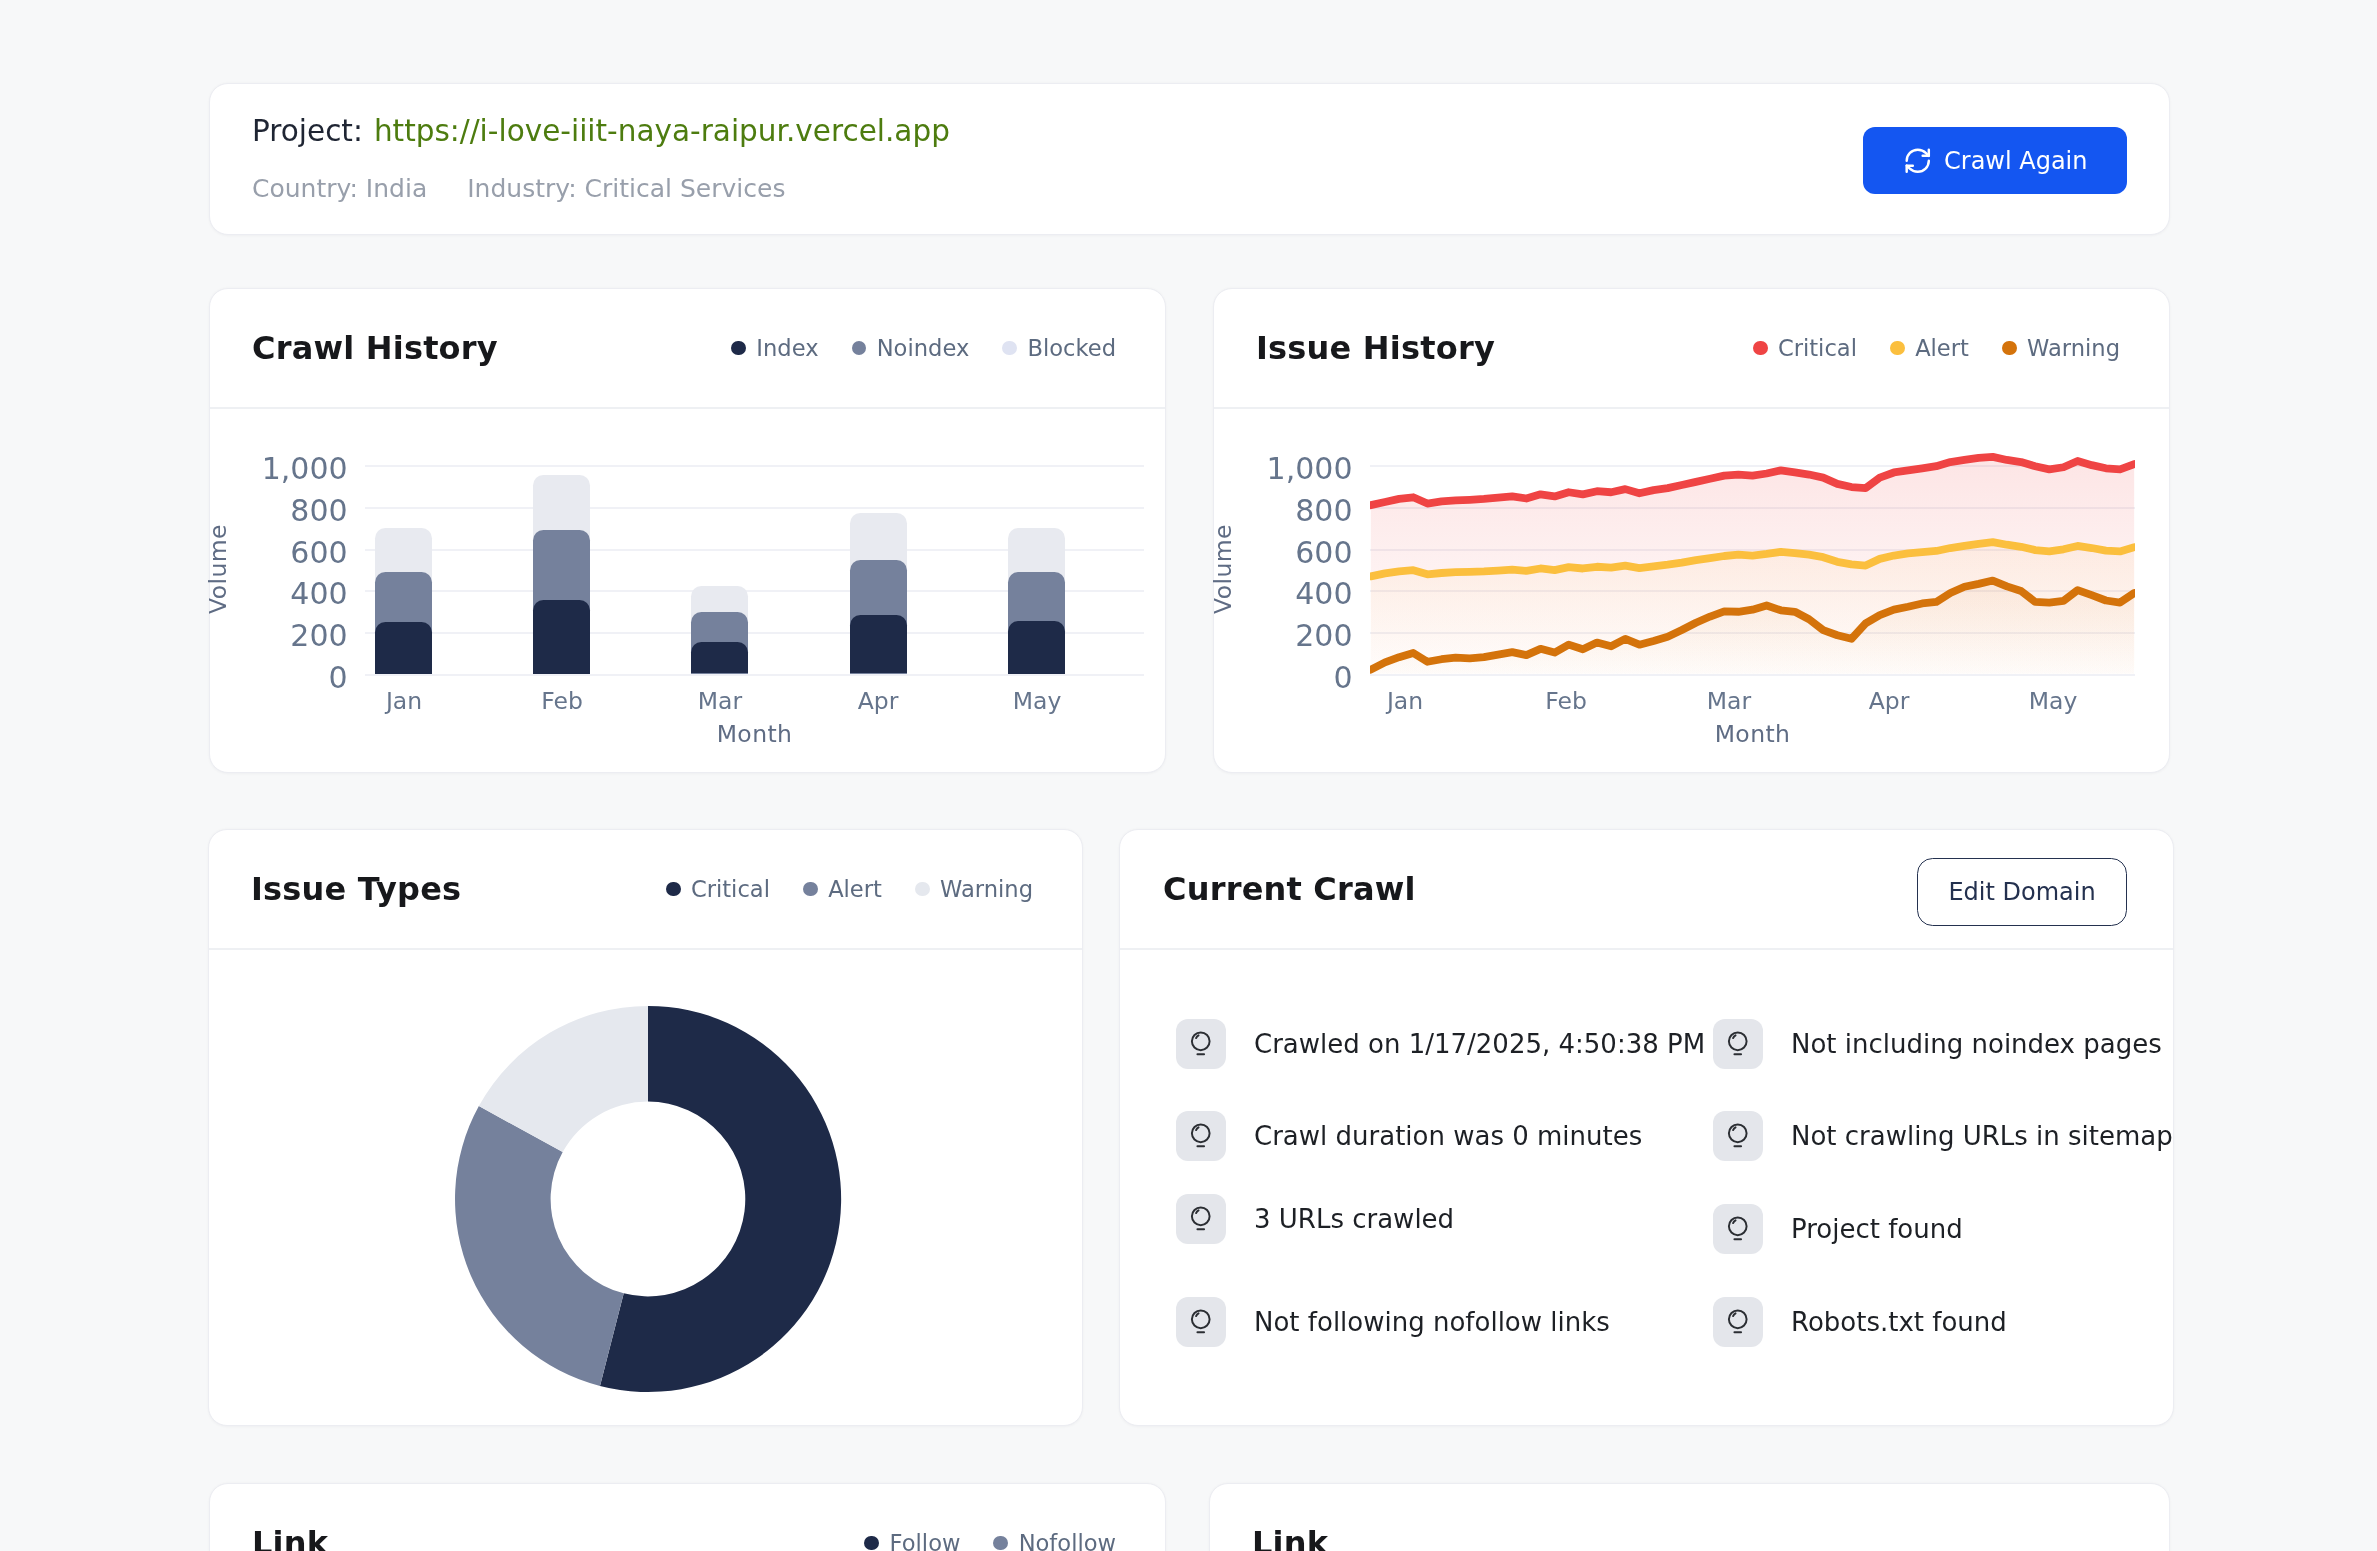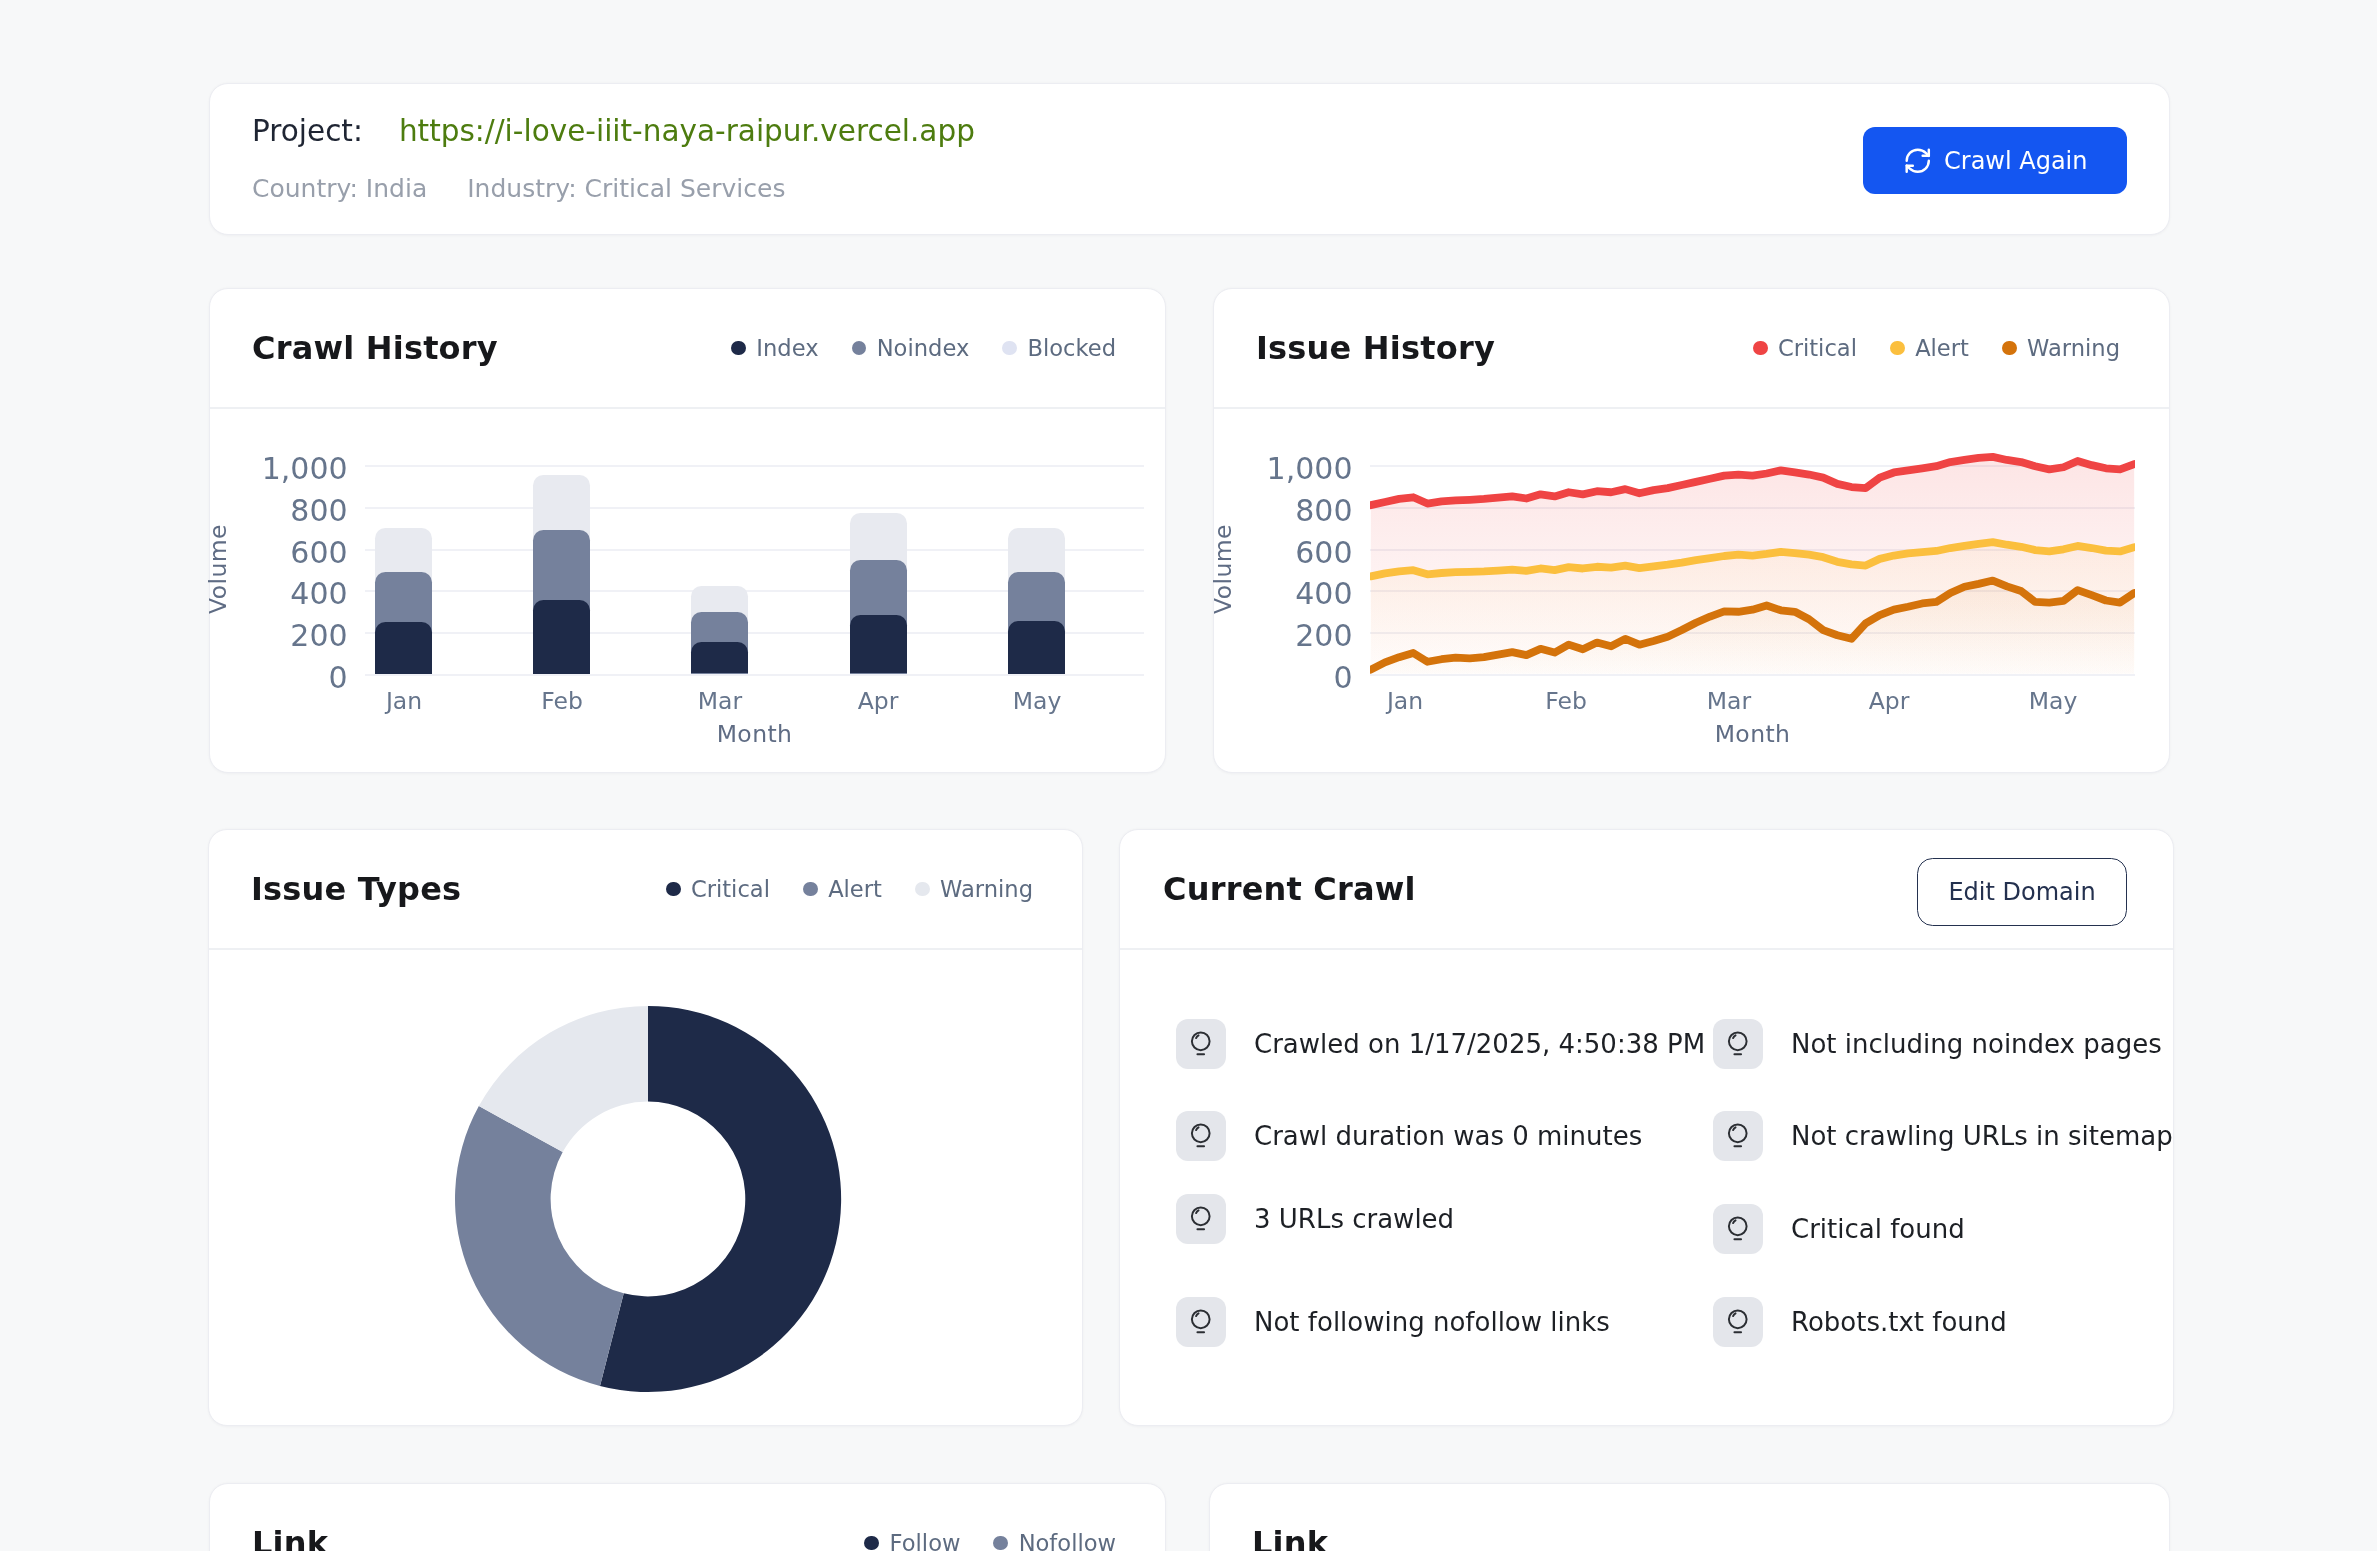--- a/index.html
+++ b/index.html
@@ -10,21 +10,21 @@
   .card-title{position:absolute;left:42px;top:50%;transform:translateY(-50%);
     font-size:32px;font-weight:600;color:#17181b;letter-spacing:0.2px;white-space:nowrap;}
   .divider{position:absolute;left:0;right:0;top:118px;height:1.7px;background:#eef0f3;}
   .legend{position:absolute;right:49px;top:0;height:118px;display:flex;align-items:center;gap:33px;text-align:right;}
   .legend .li{display:flex;align-items:center;gap:10.4px;}
   .legend .dot{width:14.8px;height:14.8px;border-radius:50%;display:inline-block;}
   .legend .lbl{font-size:22.6px;color:#5d6b80;white-space:nowrap;}
 
   
   #header-card{left:209px;top:83px;width:1959px;height:150px;}
-  .project-row{position:absolute;left:42px;top:29.5px;display:flex;align-items:center;gap:36px;}
+  .project-row{position:absolute;left:42px;top:29.5px;display:flex;align-items:center;gap:11px;}
   .project-label{font-size:29.5px;font-weight:500;color:#1f2533;}
   .project-url{font-size:29.5px;font-weight:500;color:#4d7c0f;}
   .meta-row{position:absolute;left:42px;top:90px;display:flex;gap:40px;justify-content:center;}
   .meta-row span{font-size:25px;color:#989fab;}
   .btn-primary{position:absolute;left:1653px;top:43px;width:264px;height:67px;border:none;
     border-radius:12px;background:#1456f1;color:#ffffff;font-size:24px;font-weight:500;
     display:flex;align-items:center;justify-content:center;gap:12px;cursor:pointer;
     font-family:inherit;}
 
   
@@ -296,21 +296,21 @@
         <span class="cc-text">Not crawling URLs in sitemap</span>
       </div>
       <div class="cc-item" style="left: 593px; top: 373px;">
         <span class="cc-badge">
           <svg width="29.5" height="29.5" viewBox="0 0 24 24" fill="none" stroke="#2b2e33" stroke-width="1.6" stroke-linecap="round">
     <circle cx="12" cy="10" r="7.2"></circle>
     <path d="M8.2 7.4a4.6 4.6 0 0 1 2-2.2"></path>
     <path d="M9.3 20.6h5.4"></path>
           </svg>
         </span>
-        <span class="cc-text">Critical found</span>
+        <span class="cc-text">Project found</span>
       </div>
       <div class="cc-item" style="left: 593px; top: 466px;">
         <span class="cc-badge">
           <svg width="29.5" height="29.5" viewBox="0 0 24 24" fill="none" stroke="#2b2e33" stroke-width="1.6" stroke-linecap="round">
     <circle cx="12" cy="10" r="7.2"></circle>
     <path d="M8.2 7.4a4.6 4.6 0 0 1 2-2.2"></path>
     <path d="M9.3 20.6h5.4"></path>
           </svg>
         </span>
         <span class="cc-text">Robots.txt found</span>

